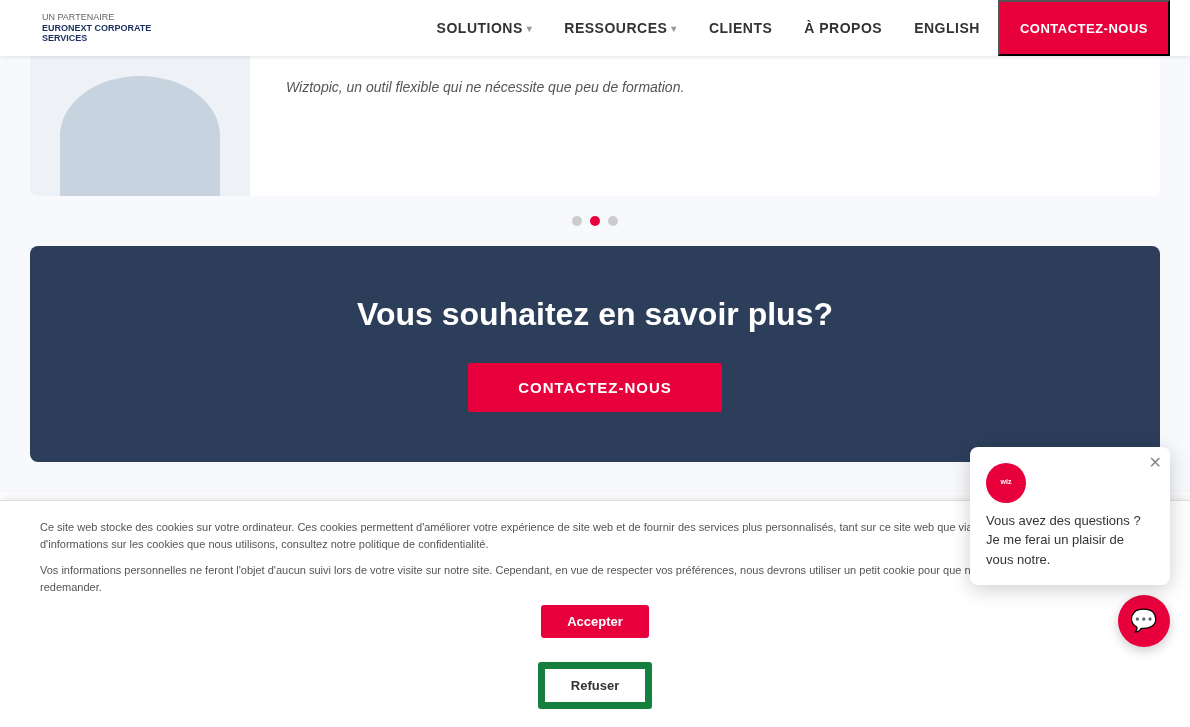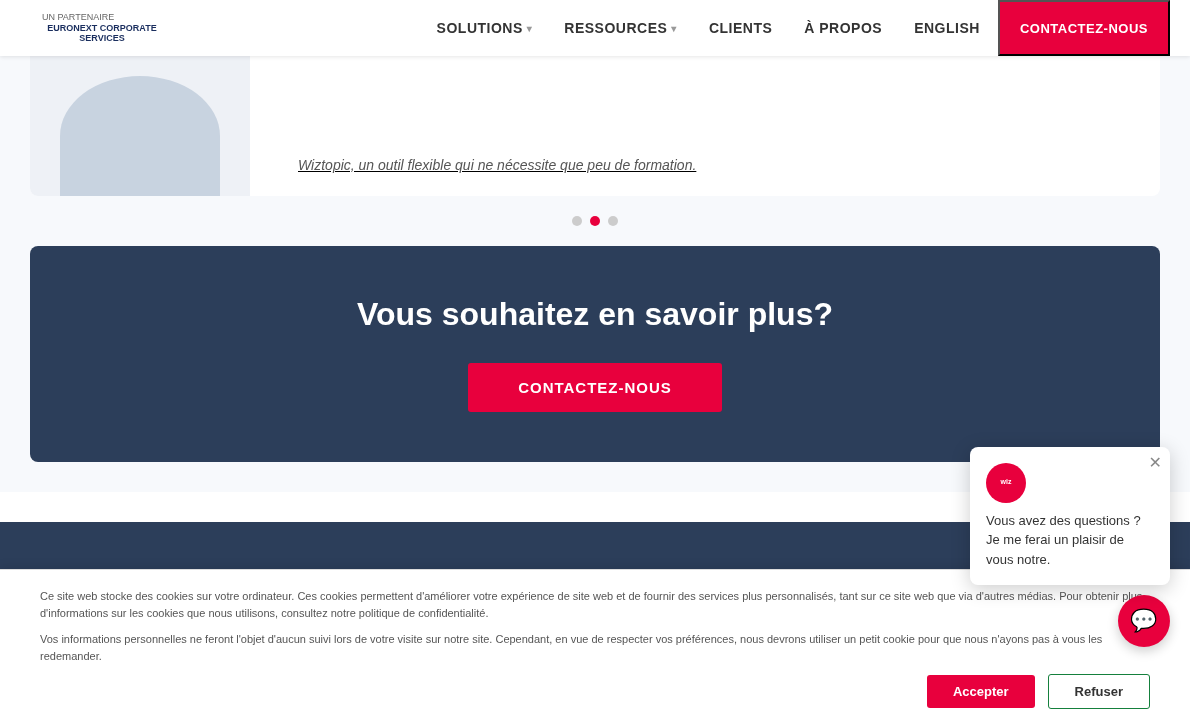--- a/index.html
+++ b/index.html
@@ -98,24 +98,23 @@
     }
     .testimonial-left-shape {
       width: 160px;
       height: 120px;
       background: #c8d3e0;
       border-radius: 50% 50% 0 0;
       margin-top: 20px;
     }
     .testimonial-content {
       flex: 1;
-      padding: 20px 48px;
-      display: flex;
-      align-items: flex-end;
-      text-decoration: underline;
+      padding: 20px 36px;
+      display: flex;
+      align-items: flex-start;
     }
     .testimonial-text {
       font-size: 14px;
       color: #555;
       line-height: 1.6;
       font-style: italic;
     }
 
     
     .carousel-dots {
@@ -236,39 +235,40 @@
     }
     .cookie-text-block {
       font-size: 11px;
       color: #555;
       line-height: 1.6;
       margin-bottom: 8px;
     }
     .cookie-actions {
       display: flex;
       justify-content: flex-end;
-      gap: 13px;
-      align-items: center;
+      gap: 24px;
+      align-items: center;
+      flex-direction: column;
     }
     .cookie-btn {
       padding: 9px 26px;
       font-size: 13px;
       font-weight: 600;
       cursor: pointer;
       border: none;
       border-radius: 3px;
     }
     .cookie-accept {
       background: #e8003d;
       color: #fff;
     }
     .cookie-refuse {
       background: #fff;
       color: #333;
-      border: 1px solid #15803d;
+      border: 7px solid #15803d;
     }
 
     
     .chat-widget-area {
       position: fixed;
       bottom: 80px;
       right: 20px;
       z-index: 300;
       display: flex;
       flex-direction: column;
@@ -330,21 +330,21 @@
       font-size: 22px;
     }
   </style>
 </head>
 <body>
 
 <nav class="navbar">
   <div class="navbar-logo">
     <div class="partner-text">
       <div>UN PARTENAIRE</div>
-      <div style="font-weight:700;color:#1a2e5e;text-align:center;">EURONEXT CORPORATE SERVICES</div>
+      <div style="font-weight:700;color:#1a2e5e;">EURONEXT CORPORATE SERVICES</div>
     </div>
   </div>
   <div class="nav-links">
     <div class="nav-item">
       <span>SOLUTIONS</span>
       <span class="nav-caret">▾</span>
     </div>
     <div class="nav-item">
       <span>RESSOURCES</span>
       <span class="nav-caret">▾</span>

